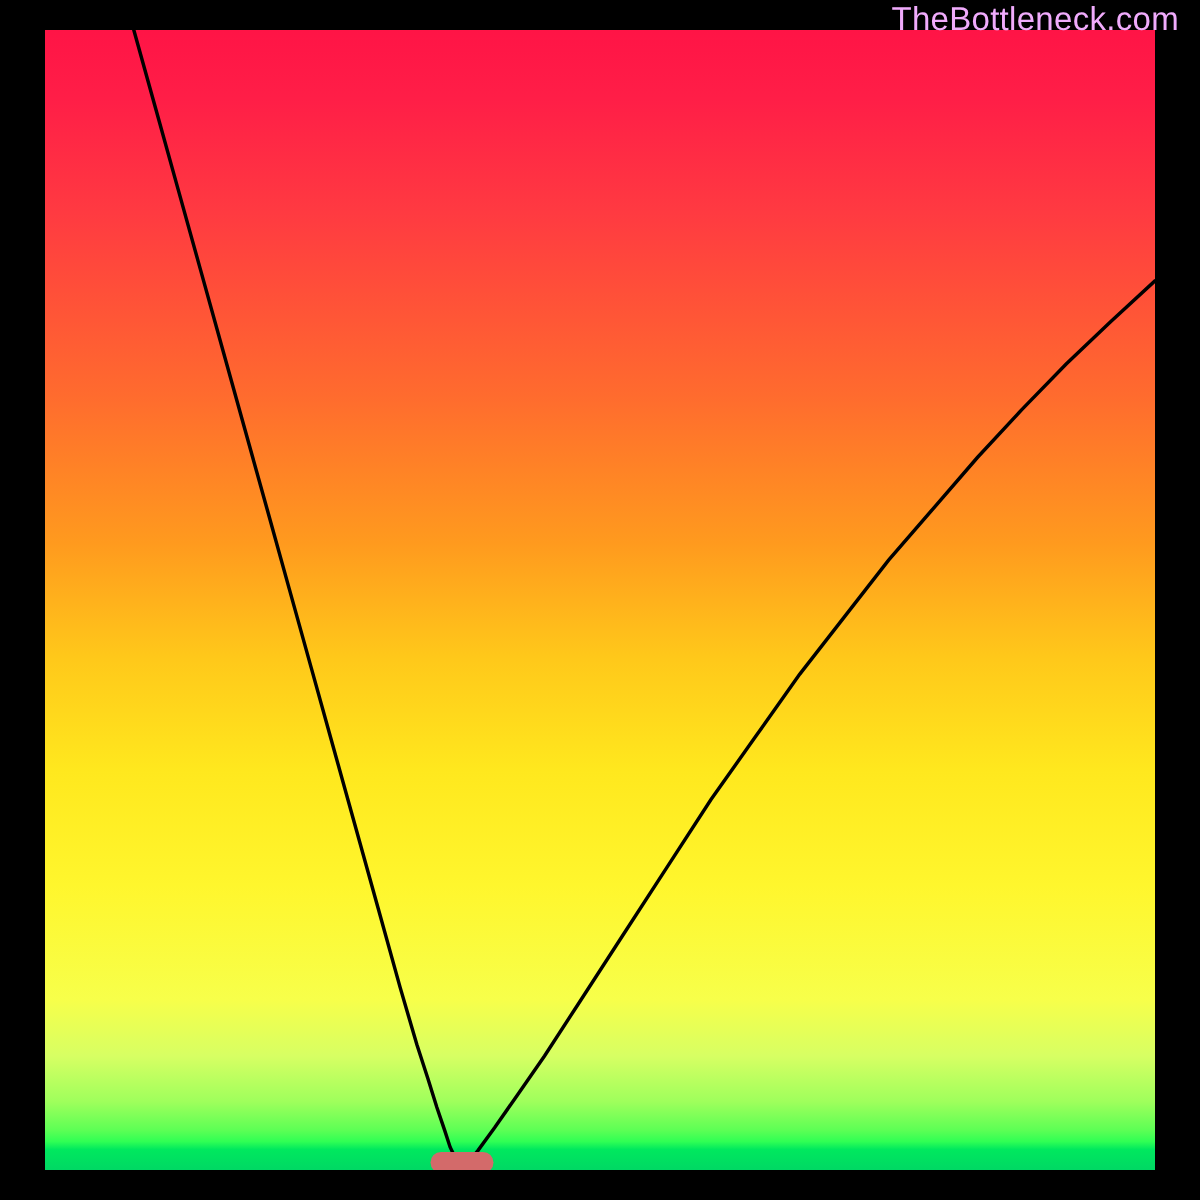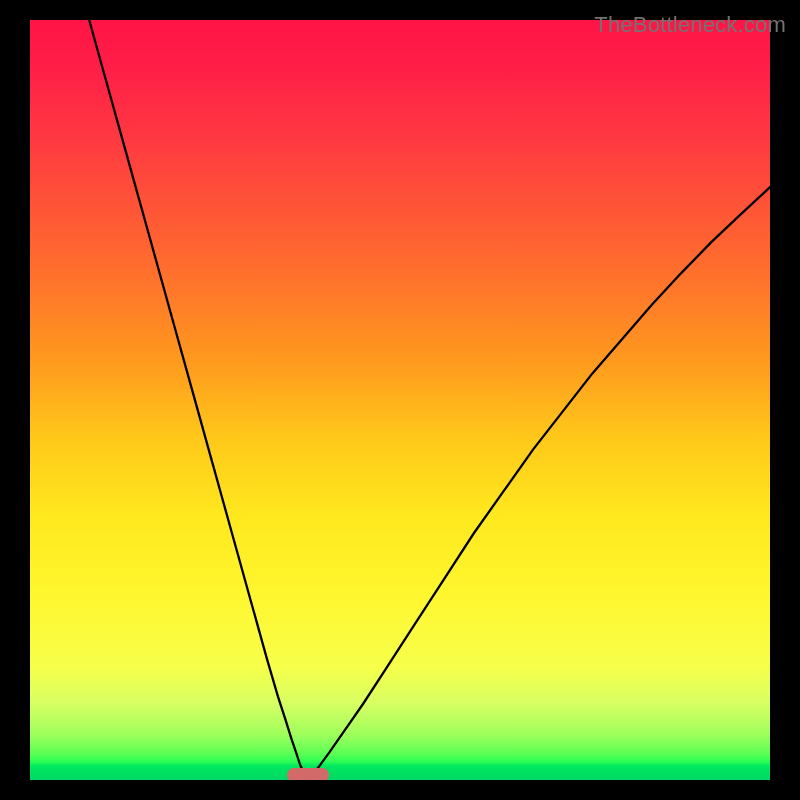--- a/index.html
+++ b/index.html
@@ -59,23 +59,23 @@
   .lozenge {
     position: absolute;
     width: 42px;
     height: 14px;
     border-radius: 8px;
     background: #d36a6a;
     transform: translate(-50%, -50%);
   }
   .watermark {
     position: absolute;
-    top: 12px;
+    top: 0;
     right: 14px;
-    color: #737373;
+    color: #f0abfc;
     font-size: 22px;
     letter-spacing: 0.2px;
     user-select: none;
   }
 </style>
 </head>
 <body>
 
 <div class="frame">
 

